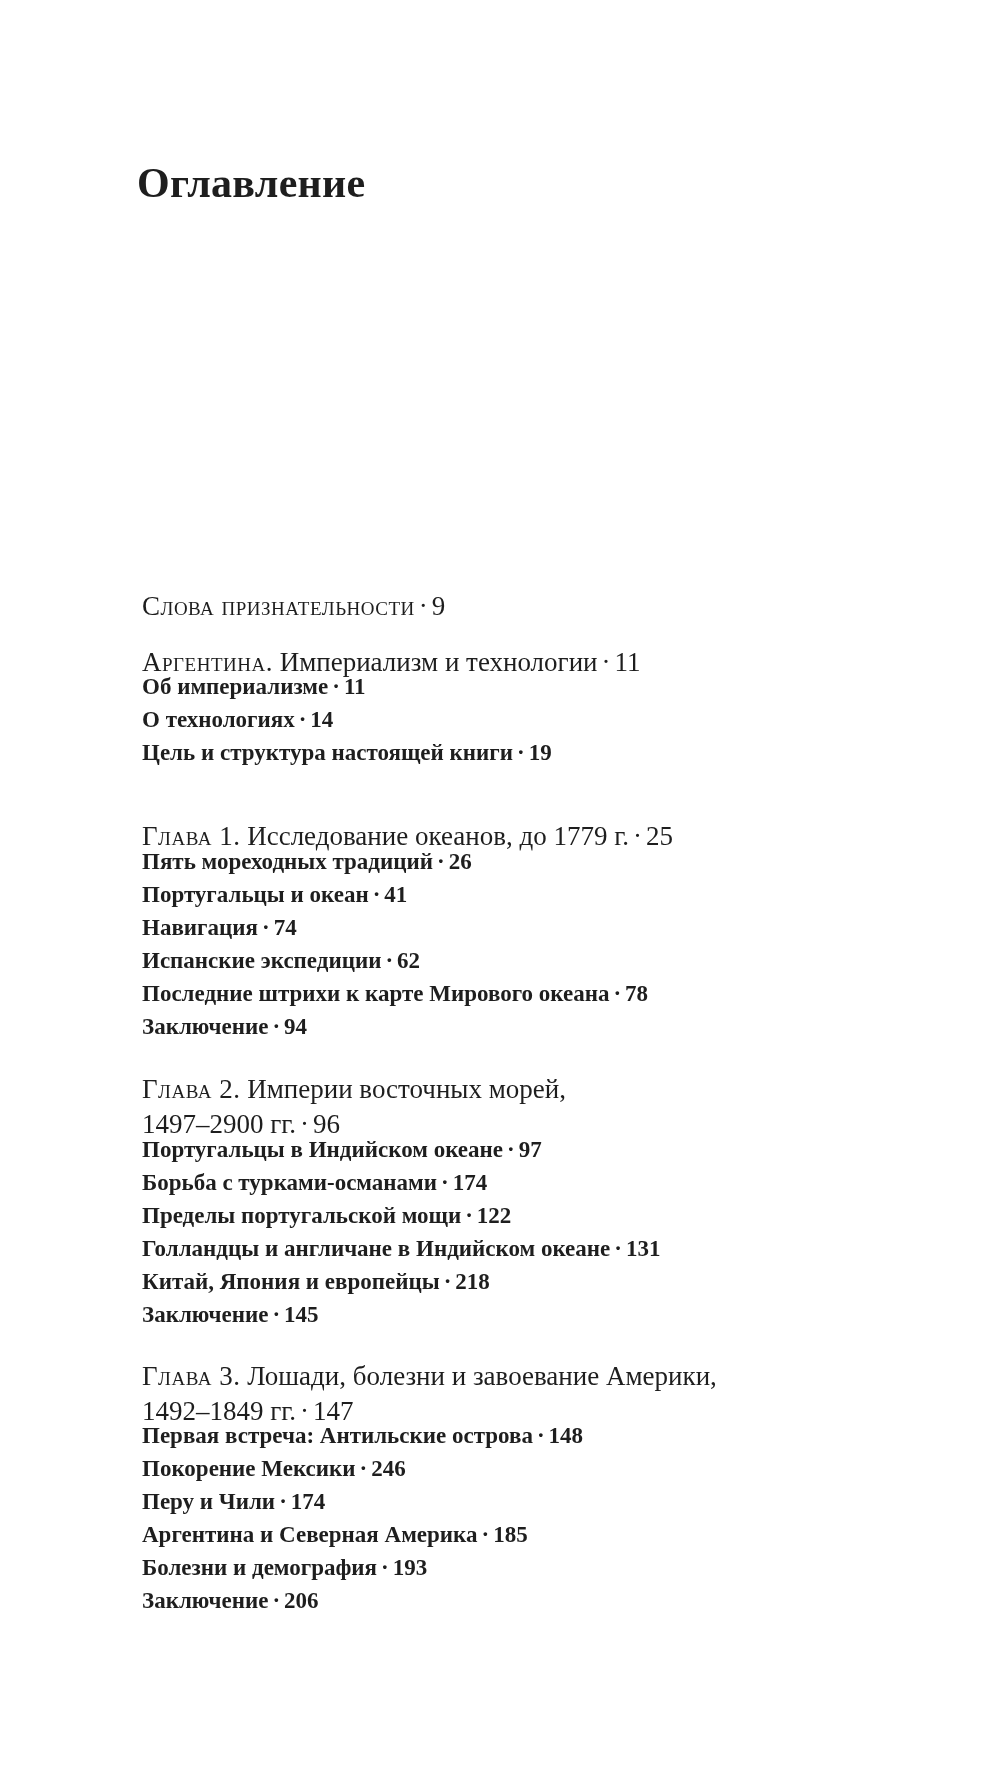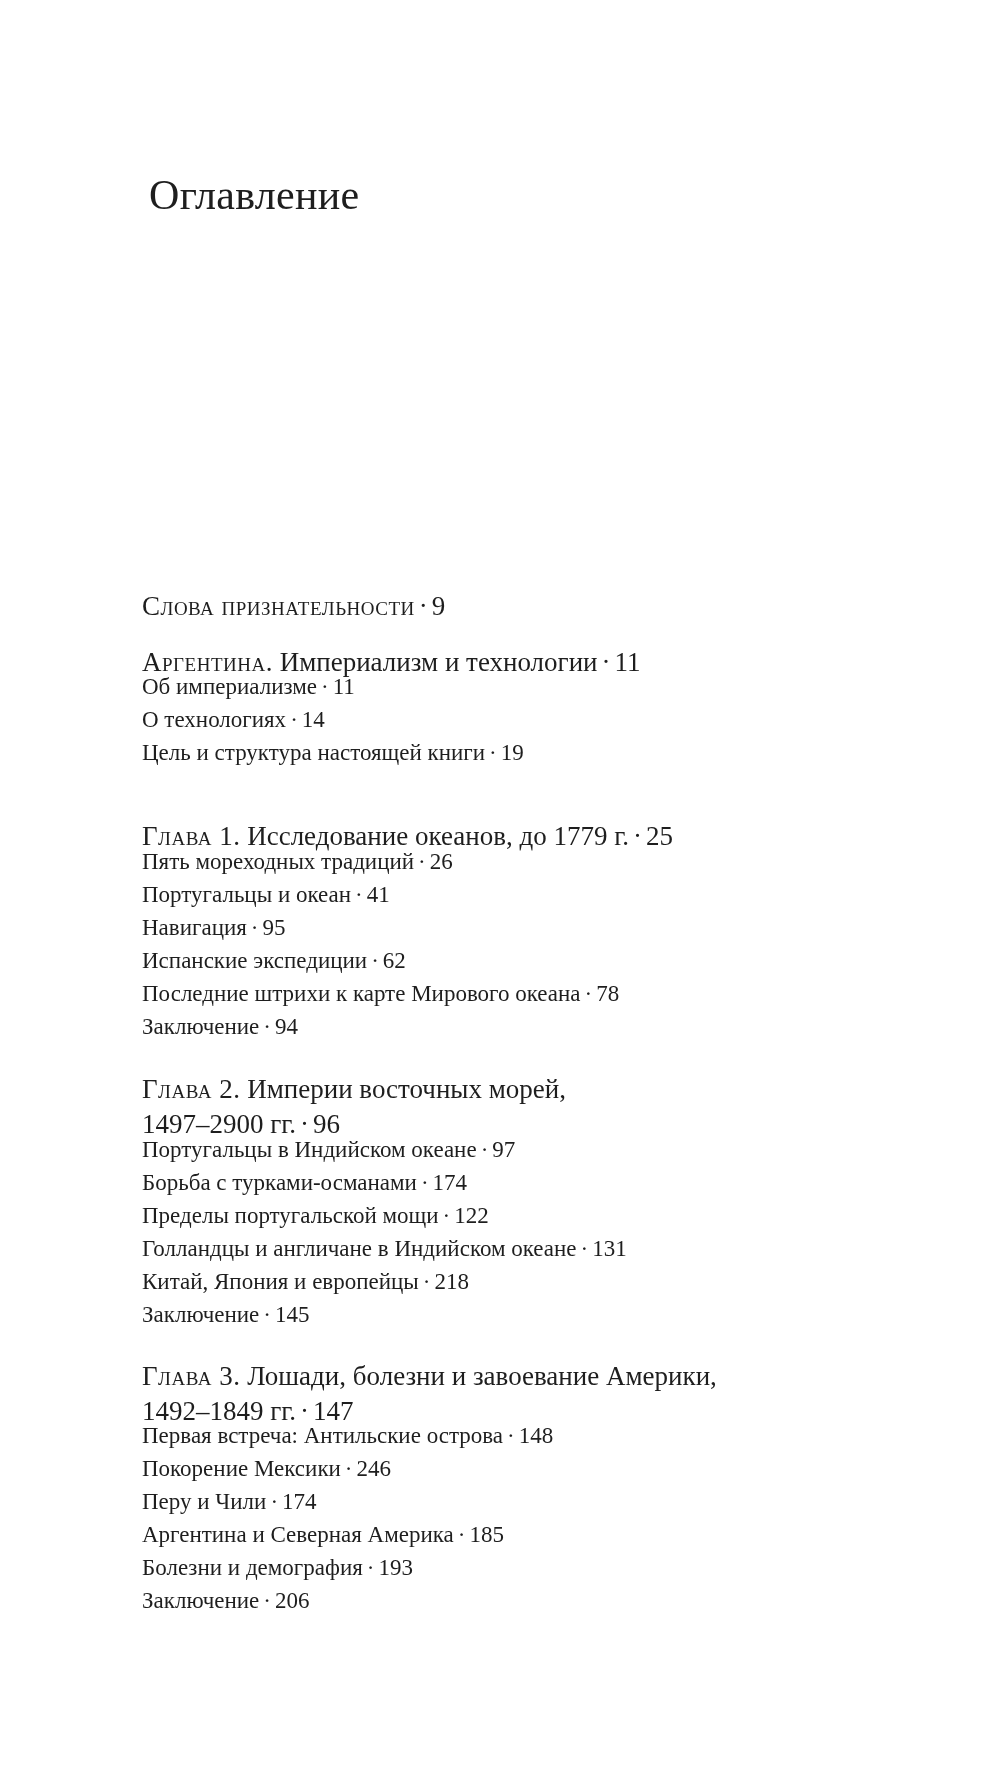--- a/index.html
+++ b/index.html
@@ -14,33 +14,33 @@
       overflow: hidden;
       font-family: "Liberation Serif", "DejaVu Serif", serif;
       color: #1e1e1e;
     }
     .page-title {
       position: absolute;
       left: 137px;
       top: 158px;
       font-size: 42px;
       line-height: 50px;
-      font-weight: normal;
-      margin: 12px;
+      font-weight: bold;
+      margin: 0;
       letter-spacing: 0.3px;
     }
     .sep { padding: 0 4px; }
   </style>
 </head>
 <body>
 
 <style>
   .entry { position: absolute; left: 142px; white-space: nowrap; }
   .h { font-size: 27px; line-height: 33px; margin-top: 12px; }
-  .s { font-size: 23px; line-height: 33px; }
+  .s { font-size: 23px; line-height: 33px; font-weight: bold; }
   .sc { font-variant: small-caps; letter-spacing: 0.5px; }
 </style>
 
 <h1 class="page-title">Оглавление</h1>
 
 <div class="entry h" style="top:578px">
   <span class="sc">Слова признательности</span><span class="sep">·</span><span>9</span>
 </div>
 
 <div class="entry h" style="top:634px">
@@ -50,21 +50,21 @@
 <div class="entry s" style="top:670px"><span>Об империализме</span><span class="sep">·</span><span>11</span></div>
 <div class="entry s" style="top:703px"><span>О технологиях</span><span class="sep">·</span><span>14</span></div>
 <div class="entry s" style="top:736px"><span>Цель и структура настоящей книги</span><span class="sep">·</span><span>19</span></div>
 
 <div class="entry h" style="top:808px">
   <span class="sc">Глава 1.</span>
   <span>Исследование океанов, до 1779 г.</span><span class="sep">·</span><span>25</span>
 </div>
 <div class="entry s" style="top:845px"><span>Пять мореходных традиций</span><span class="sep">·</span><span>26</span></div>
 <div class="entry s" style="top:878px"><span>Португальцы и океан</span><span class="sep">·</span><span>41</span></div>
-<div class="entry s" style="top:911px"><span>Навигация</span><span class="sep">·</span><span>95</span></div>
+<div class="entry s" style="top:911px"><span>Навигация</span><span class="sep">·</span><span>74</span></div>
 <div class="entry s" style="top:944px"><span>Испанские экспедиции</span><span class="sep">·</span><span>62</span></div>
 <div class="entry s" style="top:977px"><span>Последние штрихи к карте Мирового океана</span><span class="sep">·</span><span>78</span></div>
 <div class="entry s" style="top:1010px"><span>Заключение</span><span class="sep">·</span><span>94</span></div>
 
 <div class="entry h" style="top:1061px">
   <span class="sc">Глава 2.</span>
   <span>Империи восточных морей,</span>
 </div>
 <div class="entry h" style="top:1096px">
   <span>1497–2900 гг.</span><span class="sep">·</span><span>96</span>

